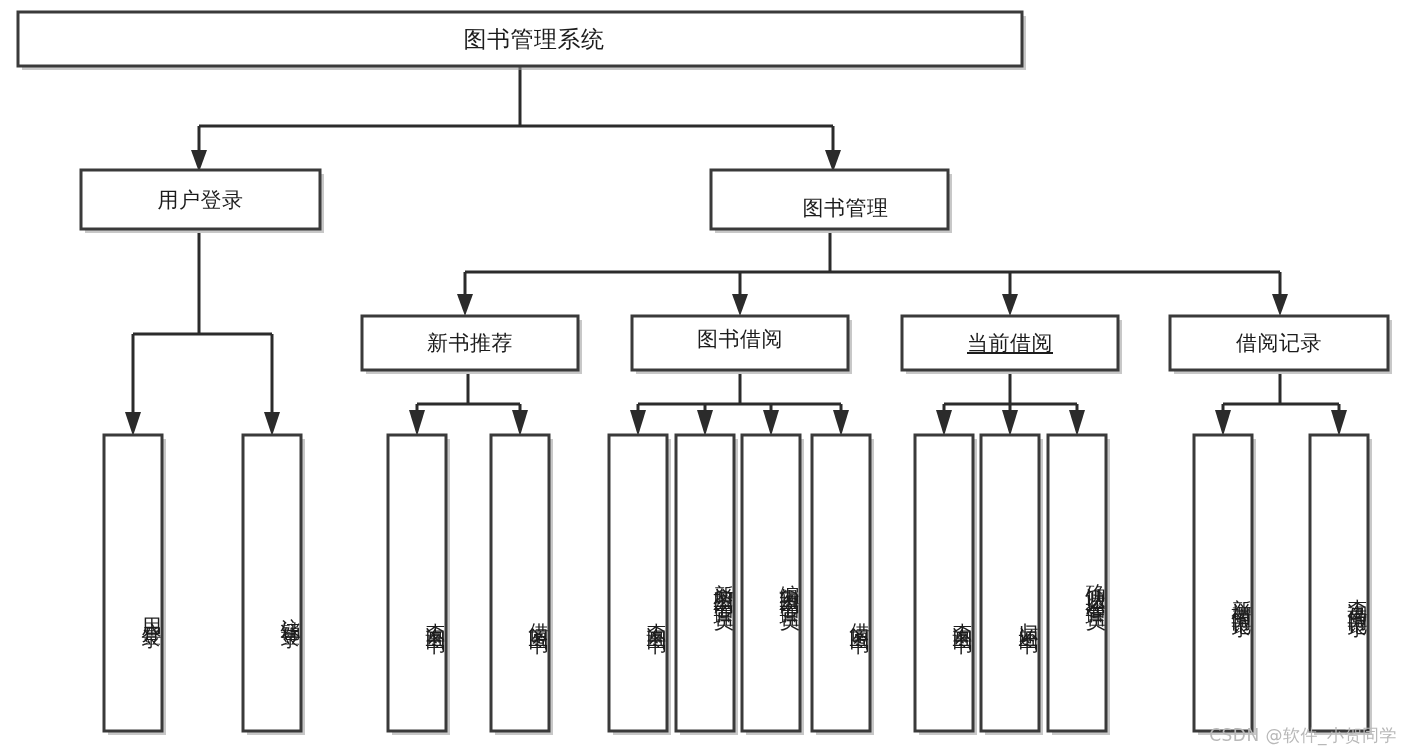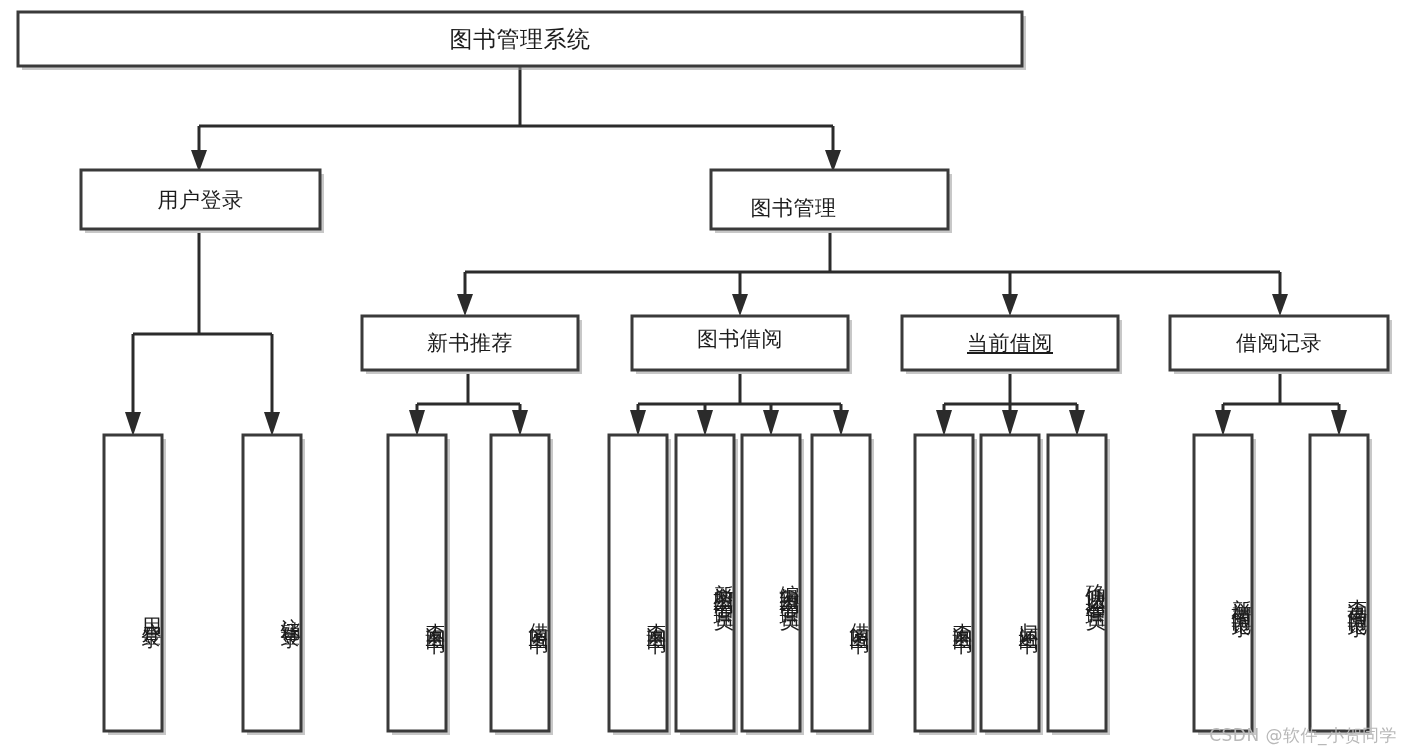--- a/index.html
+++ b/index.html
@@ -169,24 +169,24 @@
     <rect class="node-box" x="981" y="435" width="58" height="296"></rect>
     <rect class="node-shadow" x="1052" y="439" width="58" height="296"></rect>
     <rect class="node-box" x="1048" y="435" width="58" height="296"></rect>
 
     <rect class="node-shadow" x="1198" y="439" width="58" height="296"></rect>
     <rect class="node-box" x="1194" y="435" width="58" height="296"></rect>
     <rect class="node-shadow" x="1314" y="439" width="58" height="296"></rect>
     <rect class="node-box" x="1310" y="435" width="58" height="296"></rect>
   </svg>
 
-  <div class="node-label" style="left:18px;top:12px;width:1004px;height:54px;font-size:23px;">图书管理系统</div>
+  <div class="node-label" style="left:18px;top:12px;width:1004px;height:54px;font-size:23px;padding-left:14px;">图书管理系统</div>
 
   <div class="node-label" style="left:81px;top:170px;width:239px;height:59px;">用户登录</div>
-  <div class="node-label" style="left:675px;top:170px;width:237px;height:76px;">图书管理</div>
+  <div class="node-label" style="left:727px;top:170px;width:237px;height:76px;">图书管理</div>
 
   <div class="node-label" style="left:362px;top:316px;width:216px;height:54px;">新书推荐</div>
   <div class="node-label" style="left:632px;top:316px;width:216px;height:46px;">图书借阅</div>
   <div class="node-label" style="left:902px;top:316px;width:216px;height:54px;text-decoration:underline;">当前借阅</div>
   <div class="node-label" style="left:1170px;top:316px;width:218px;height:54px;">借阅记录</div>
 
   <div class="node-label vertical" style="left:104px;top:500px;width:58px;height:220px;">用户登录</div>
   <div class="node-label vertical" style="left:243px;top:500px;width:58px;height:220px;">注销登录</div>
 
   <div class="node-label vertical" style="left:388px;top:505px;width:58px;height:220px;">查询图书</div>

